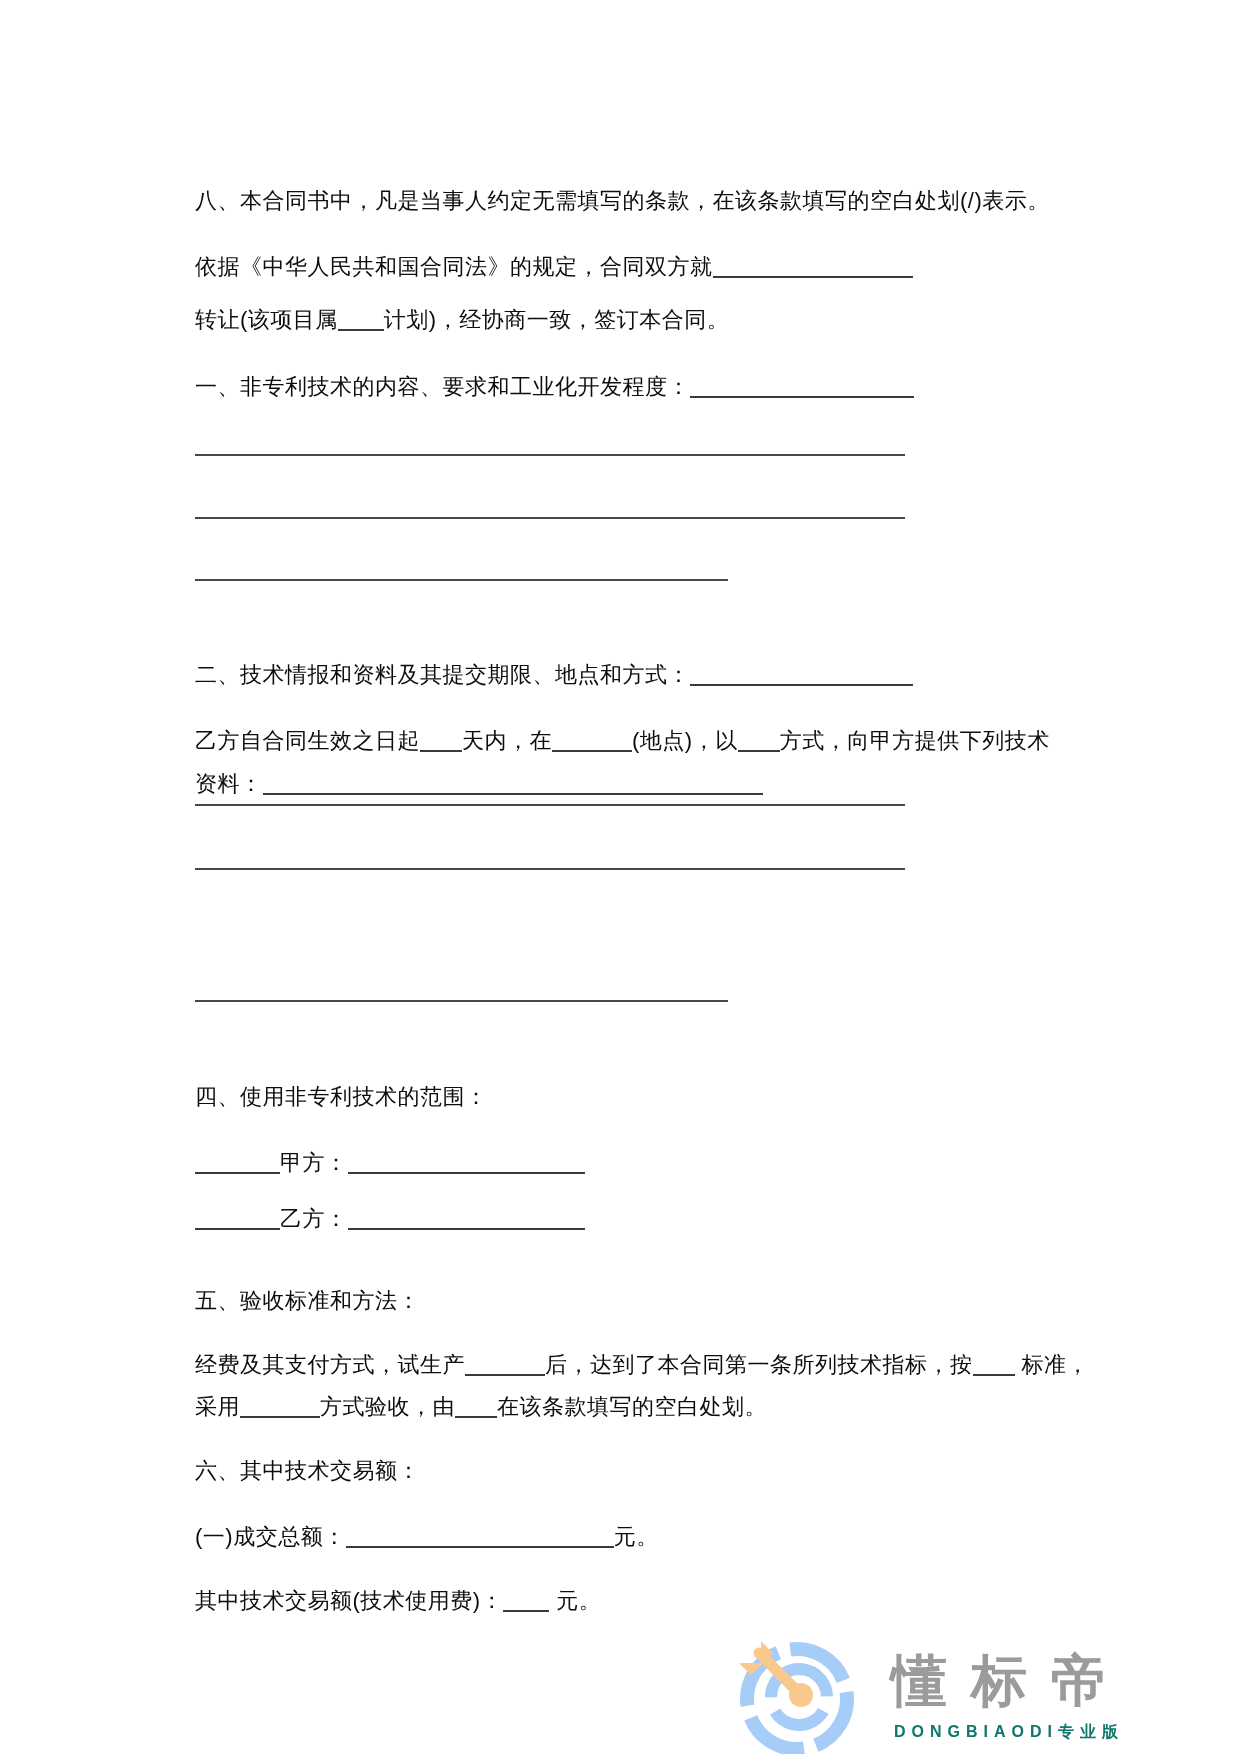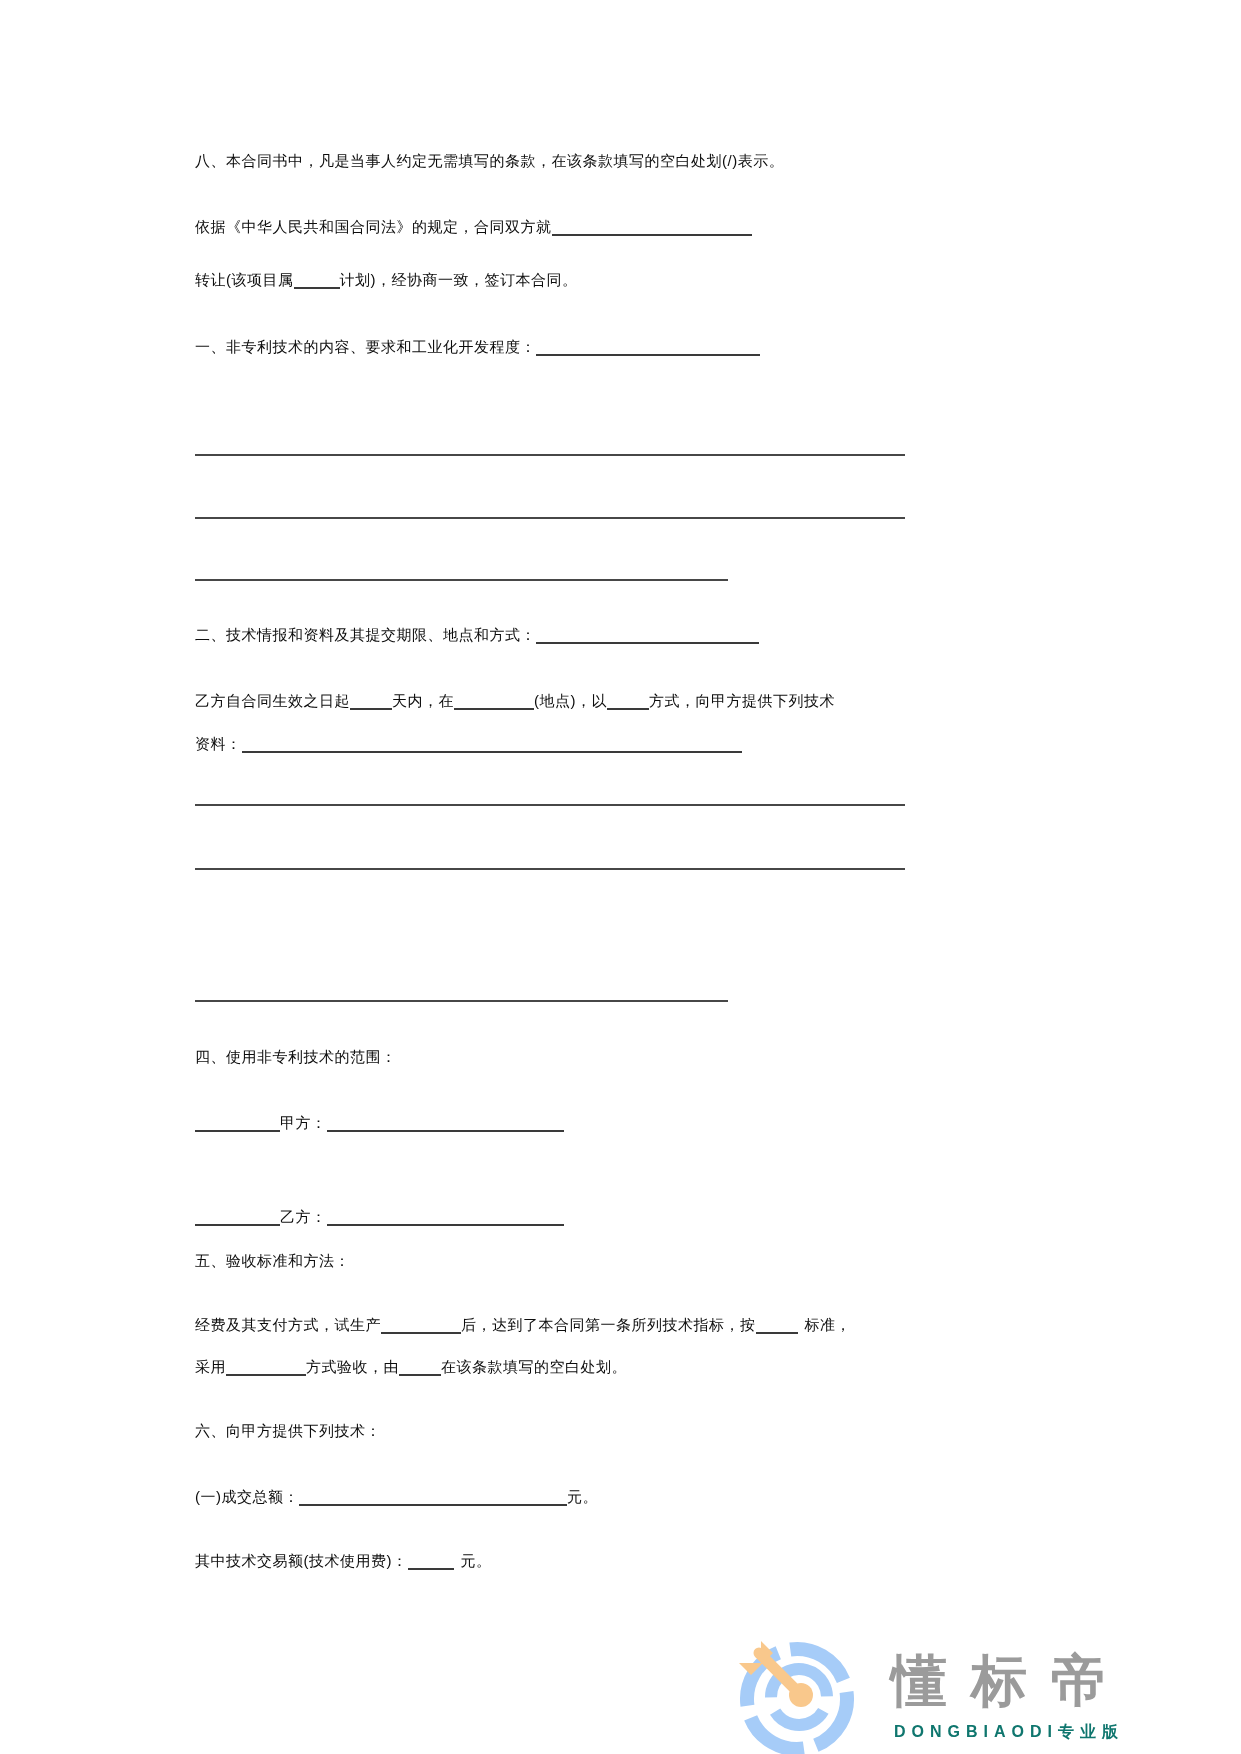--- a/index.html
+++ b/index.html
@@ -7,23 +7,24 @@
     position:relative;
     width:1241px;height:1754px;
     margin:0 auto;
     background:#ffffff;
     overflow:hidden;
     font-family:"Liberation Sans","DejaVu Sans",sans-serif;
     color:#0d0d0d;
   }
   .blk{
     position:absolute;left:195px;width:870px;
-    font-size:15px;line-height:26px;
+    font-size:22px;line-height:26px;
     letter-spacing:0.5px;
     white-space:nowrap;
+    margin-top:40px;
   }
   .u{
     display:inline-block;
     border-bottom:2px solid #3a3a3a;
     height:18px;
     vertical-align:-4px;
   }
   .rule{
     position:absolute;left:195px;height:0;
     border-top:2px solid #474747;
@@ -83,36 +84,36 @@
   <div class="rule" style="top:868px;width:710px"></div>
 
   <div class="rule" style="top:1000px;width:533px"></div>
 
   <div class="blk" style="top:1044px">
     <span>四、使用非专利技术的范围：</span>
   </div>
   <div class="blk" style="top:1110px">
     <span class="u" style="width:85px"></span><span>甲方：</span><span class="u" style="width:237px"></span>
   </div>
-  <div class="blk" style="top:1204px">
+  <div class="blk" style="top:1166px">
     <span class="u" style="width:85px"></span><span>乙方：</span><span class="u" style="width:237px"></span>
   </div>
 
   <div class="blk" style="top:1248px">
     <span>五、验收标准和方法：</span>
   </div>
   <div class="blk" style="top:1312px">
     <span>经费及其支付方式，试生产</span><span class="u" style="width:80px"></span><span>后，达到了本合同第一条所列技术指标，按</span><span class="u" style="width:42px"></span><span class="gap-s">标准，</span>
   </div>
   <div class="blk" style="top:1354px">
     <span>采用</span><span class="u" style="width:80px"></span><span>方式验收，由</span><span class="u" style="width:42px"></span><span>在该条款填写的空白处划。</span>
   </div>
 
   <div class="blk" style="top:1418px">
-    <span>六、向甲方提供下列技术：</span>
+    <span>六、其中技术交易额：</span>
   </div>
   <div class="blk" style="top:1484px">
     <span>(一)成交总额：</span><span class="u" style="width:268px"></span><span>元。</span>
   </div>
   <div class="blk" style="top:1548px">
     <span>其中技术交易额(技术使用费)：</span><span class="u" style="width:46px"></span><span class="gap-s">元。</span>
   </div>
 
   <div class="wm">
     <svg class="wm-icon" viewBox="0 0 128 128" aria-hidden="true">

